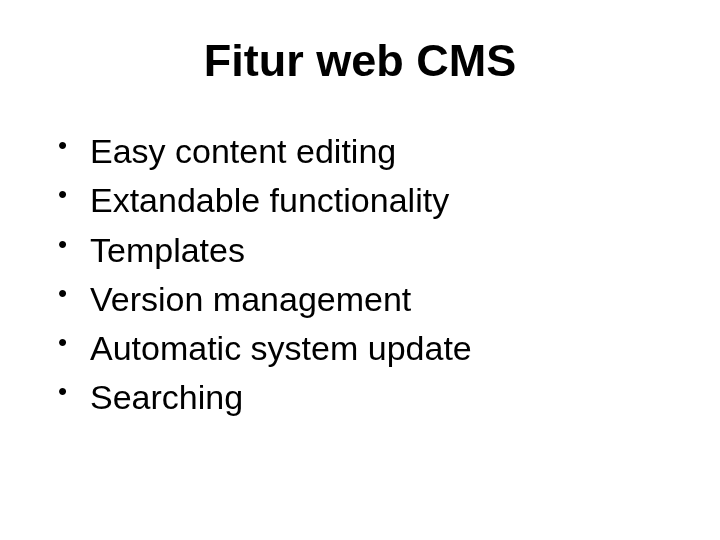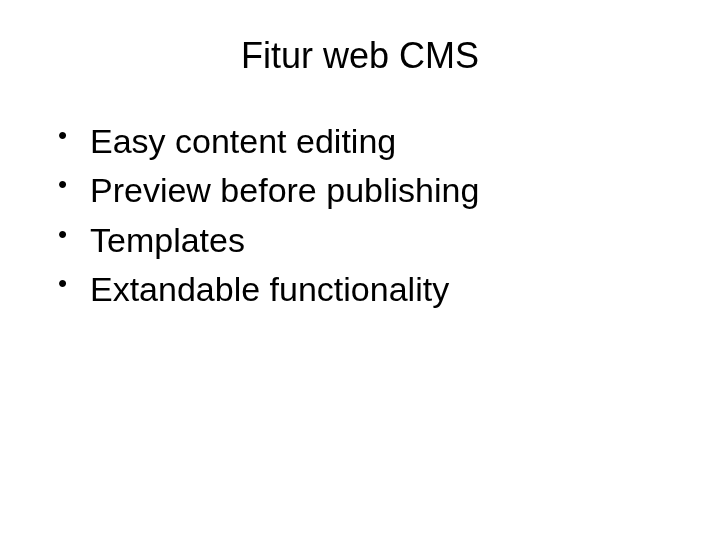--- a/index.html
+++ b/index.html
@@ -14,22 +14,22 @@
       font-family: Arial, Helvetica, sans-serif;
       color: #000000;
       overflow: hidden;
     }
     .slide {
       width: 100%;
       height: 100%;
       padding: 30px 50px;
     }
     .title {
-      font-size: 36px;
-      font-weight: normal;
+      font-size: 45px;
+      font-weight: bold;
       text-align: center;
       margin-bottom: 40px;
       margin-top: 5px;
     }
     .bullet-list {
       list-style: none;
       padding-left: 8px;
     }
     .bullet-list li {
       font-size: 34px;
@@ -45,17 +45,19 @@
       font-size: 26px;
     }
   </style>
 </head>
 <body>
 
 <div class="slide">
   <h1 class="title">Fitur web CMS</h1>
   <ul class="bullet-list">
     <li>Easy content editing</li>
-    <li>Preview before publishing</li>
+    <li>Extandable functionality</li>
     <li>Templates</li>
-    <li>Extandable functionality</li>
+    <li>Version management</li>
+    <li>Automatic system update</li>
+    <li>Searching</li>
   </ul>
 </div>
 
 </body></html>

